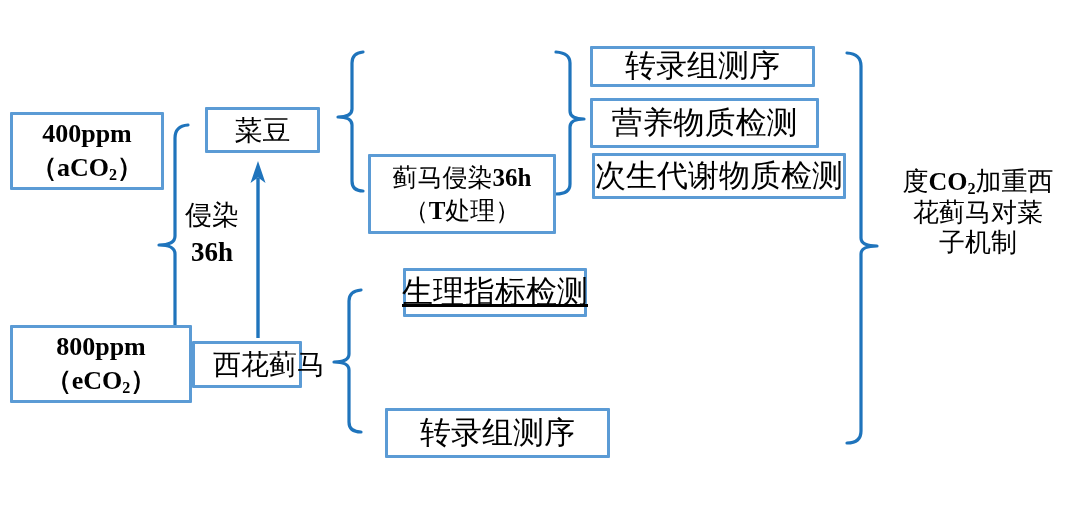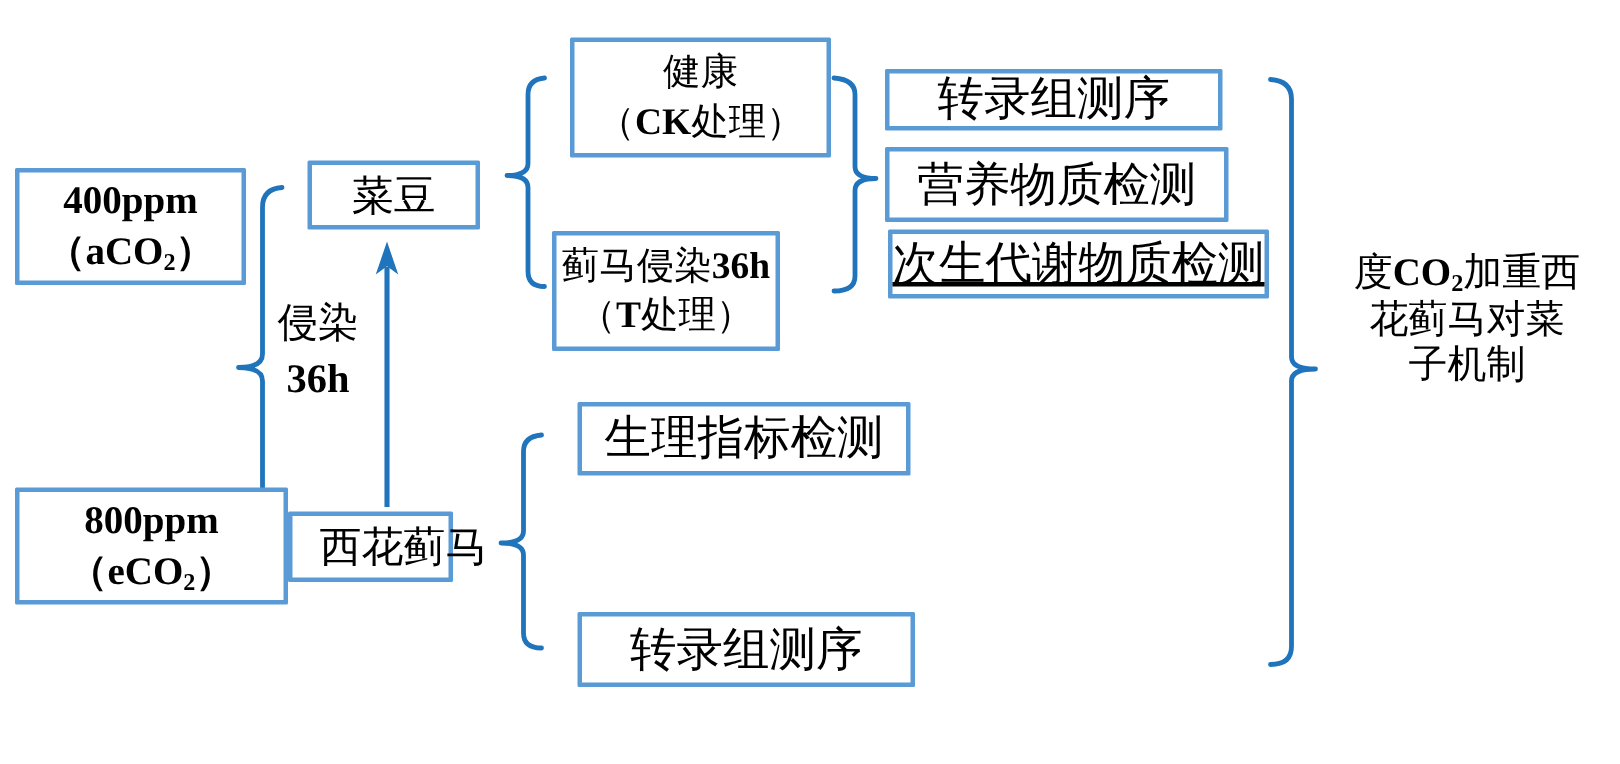--- a/index.html
+++ b/index.html
@@ -63,43 +63,39 @@
 
   <div class="dbox org-box cn" style="left:192px;top:341px;width:110px;height:47px;padding-left:44px;">
     <div>西花蓟马</div>
   </div>
 
   <div class="freetext" id="infection-label">
     <div class="cn">侵染</div>
     <div class="lat">36h</div>
   </div>
 
-  <div class="dbox trt-box cn" style="left:380px;top:25px;width:174px;height:80px;">
-    <div><span>健康</span><span class="lat"></span></div>
-    <div><span>（</span><span class="lat">CK</span><span>处理）</span></div>
-  </div>
 
-  <div class="dbox trt-box cn" style="left:368px;top:154px;width:152px;height:80px;align-items:center;">
+  <div class="dbox trt-box cn" style="left:368px;top:154px;width:188px;height:80px;align-items:center;">
     <div><span>蓟马侵染</span><span class="lat">36h</span></div>
     <div><span>（</span><span class="lat">T</span><span>处理）</span></div>
   </div>
 
   <div class="dbox assay-box cn" style="left:590px;top:46px;width:225px;height:41px;">
     <div>转录组测序</div>
   </div>
 
   <div class="dbox assay-box cn" style="left:590px;top:98px;width:229px;height:50px;">
     <div>营养物质检测</div>
   </div>
 
-  <div class="dbox assay-box cn" style="left:592px;top:153px;width:254px;height:46px;text-decoration:underline;">
+  <div class="dbox assay-box cn" style="left:592px;top:153px;width:254px;height:46px;">
     <div>次生代谢物质检测</div>
   </div>
 
-  <div class="dbox assay-box cn" style="left:385px;top:268px;width:222px;height:49px;">
+  <div class="dbox assay-box cn" style="left:403px;top:268px;width:184px;height:49px;text-decoration:underline;">
     <div>生理指标检测</div>
   </div>
 
   <div class="dbox assay-box cn" style="left:385px;top:408px;width:225px;height:50px;">
     <div>转录组测序</div>
   </div>
 
   <div class="freetext cn" id="conclusion">
     <div><span>度</span><span class="lat">CO</span><sub class="s2">2</sub><span>加重西</span></div>
     <div>花蓟马对菜</div>

